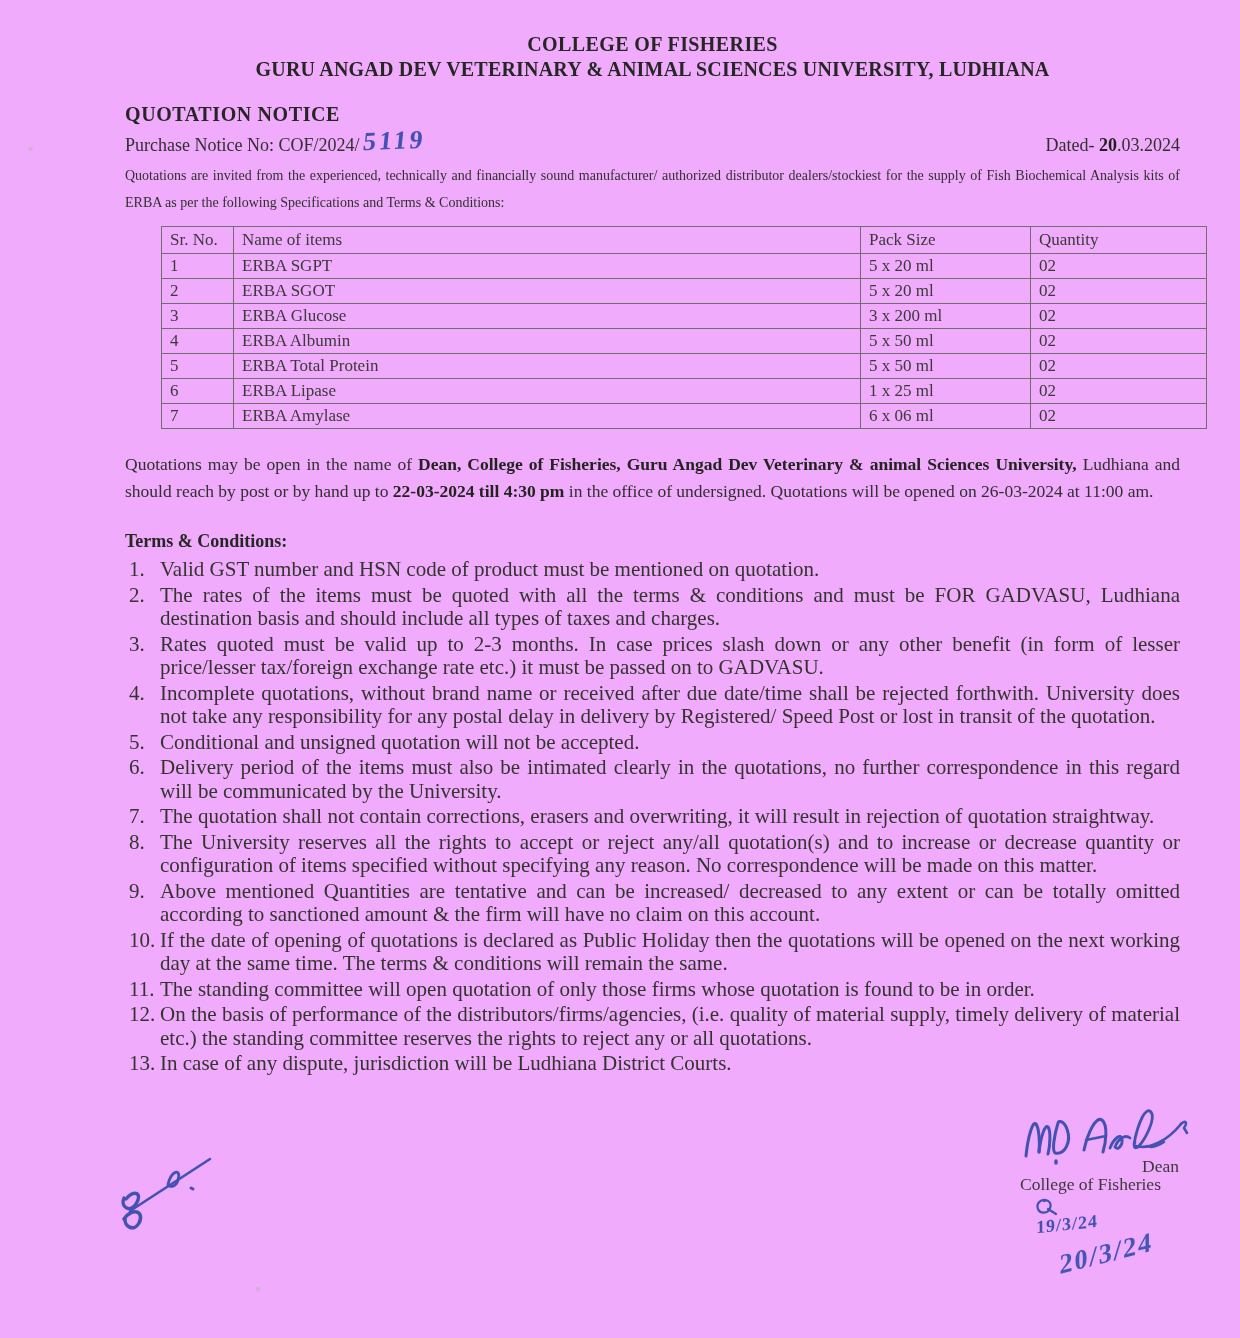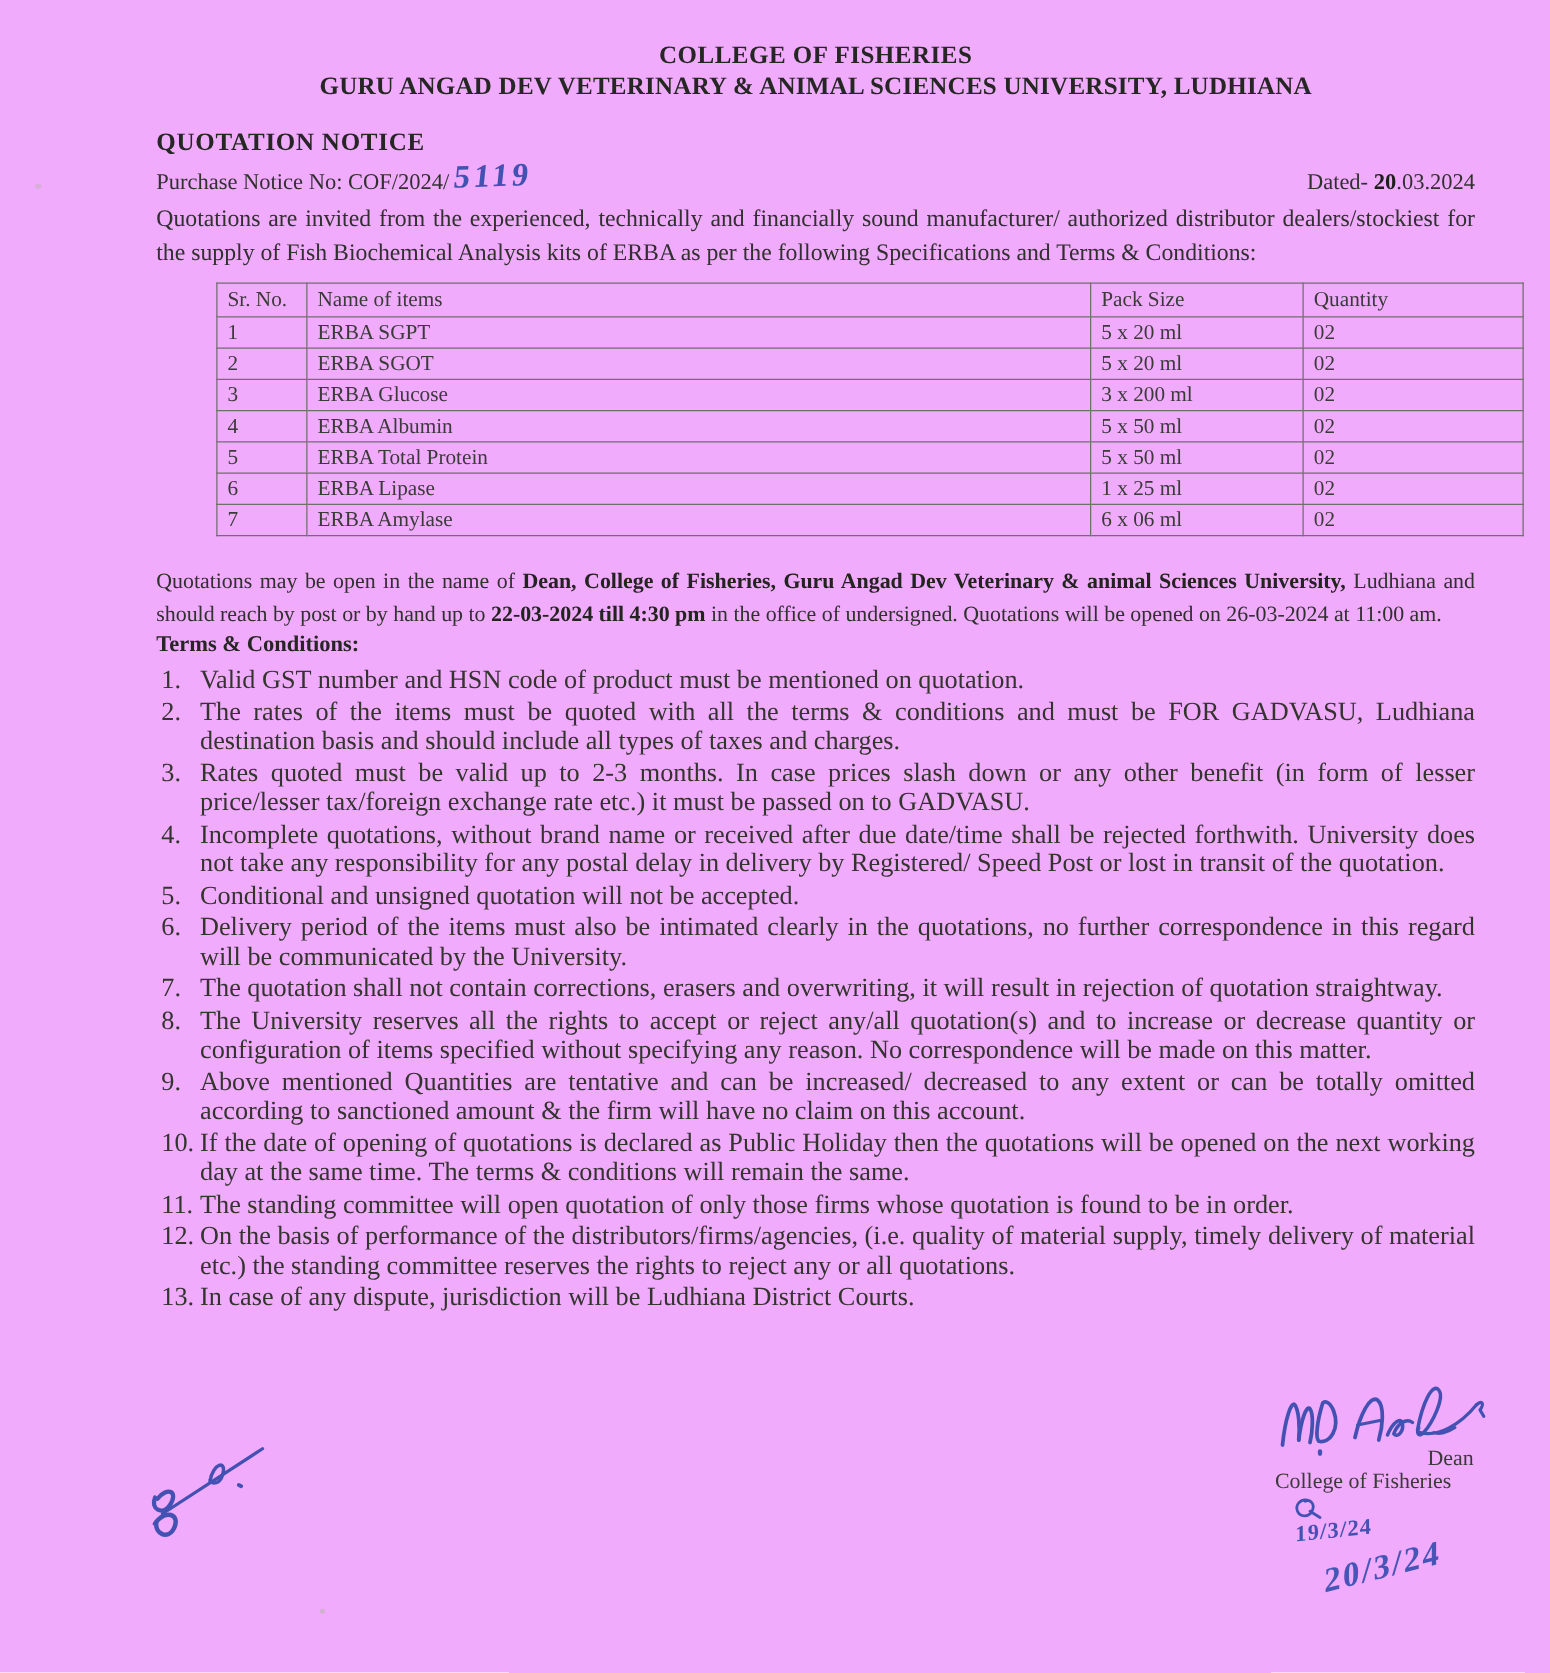--- a/index.html
+++ b/index.html
@@ -23,44 +23,44 @@
   .ref-row { display:flex; justify-content:space-between; align-items:baseline; height:32px; margin-top:2px; }
   .ref-left { font-size:18px; white-space:nowrap; }
   .hand-number {
     display:inline-block; color:#4352b2; font-size:26px; letter-spacing:3px;
     transform:rotate(-2deg) skewX(-8deg); position:relative; top:-2px; left:4px;
     font-weight:bold;
   }
   .ref-right { font-size:18px; white-space:nowrap; }
   .date-day { font-weight:bold; color:#1e1e1c; }
 
-  .intro { font-size:19px; line-height:27px; text-align:justify; margin-top:2px; }
+  .intro { font-size:14px; line-height:27px; text-align:justify; margin-top:2px; }
 
   
   table.items {
-    border-collapse:collapse; margin-top:10px; margin-left:48px;
+    border-collapse:collapse; margin-top:10px; margin-left:36px;
     width:1045px; table-layout:fixed;
     font-size:17px; color:#3a3a38;
   }
   table.items th, table.items td {
     border:1.4px solid #6f6f6d; padding:1px 8px; height:25px;
     font-weight:normal; text-align:left; overflow:hidden;
     box-shadow:0 1px 0 rgba(90,90,90,.25);
   }
   table.items th { height:27px; }
   .col-sr { width:72px; }
   .col-name { width:627px; }
   .col-pack { width:170px; }
   .col-qty { width:176px; }
   td.center { text-align:center; }
 
   .dispatch { font-size:17.5px; line-height:27px; text-align:justify; margin-top:22px; }
   .dispatch b { color:#23231f; }
 
-  .terms-heading { font-weight:bold; font-size:18px; color:#262624; }
+  .terms-heading { font-weight:bold; font-size:18px; margin-top:26px; color:#262624; }
   ol.terms-list { list-style:none; counter-reset:t; margin-top:6px; }
   ol.terms-list li {
     counter-increment:t; position:relative; padding-left:35px;
     font-size:21px; line-height:23.5px; text-align:justify; margin-bottom:2px;
     color:#34342f;
   }
   ol.terms-list li::before {
     content:counter(t) "."; position:absolute; left:4px; top:0;
   }
 

